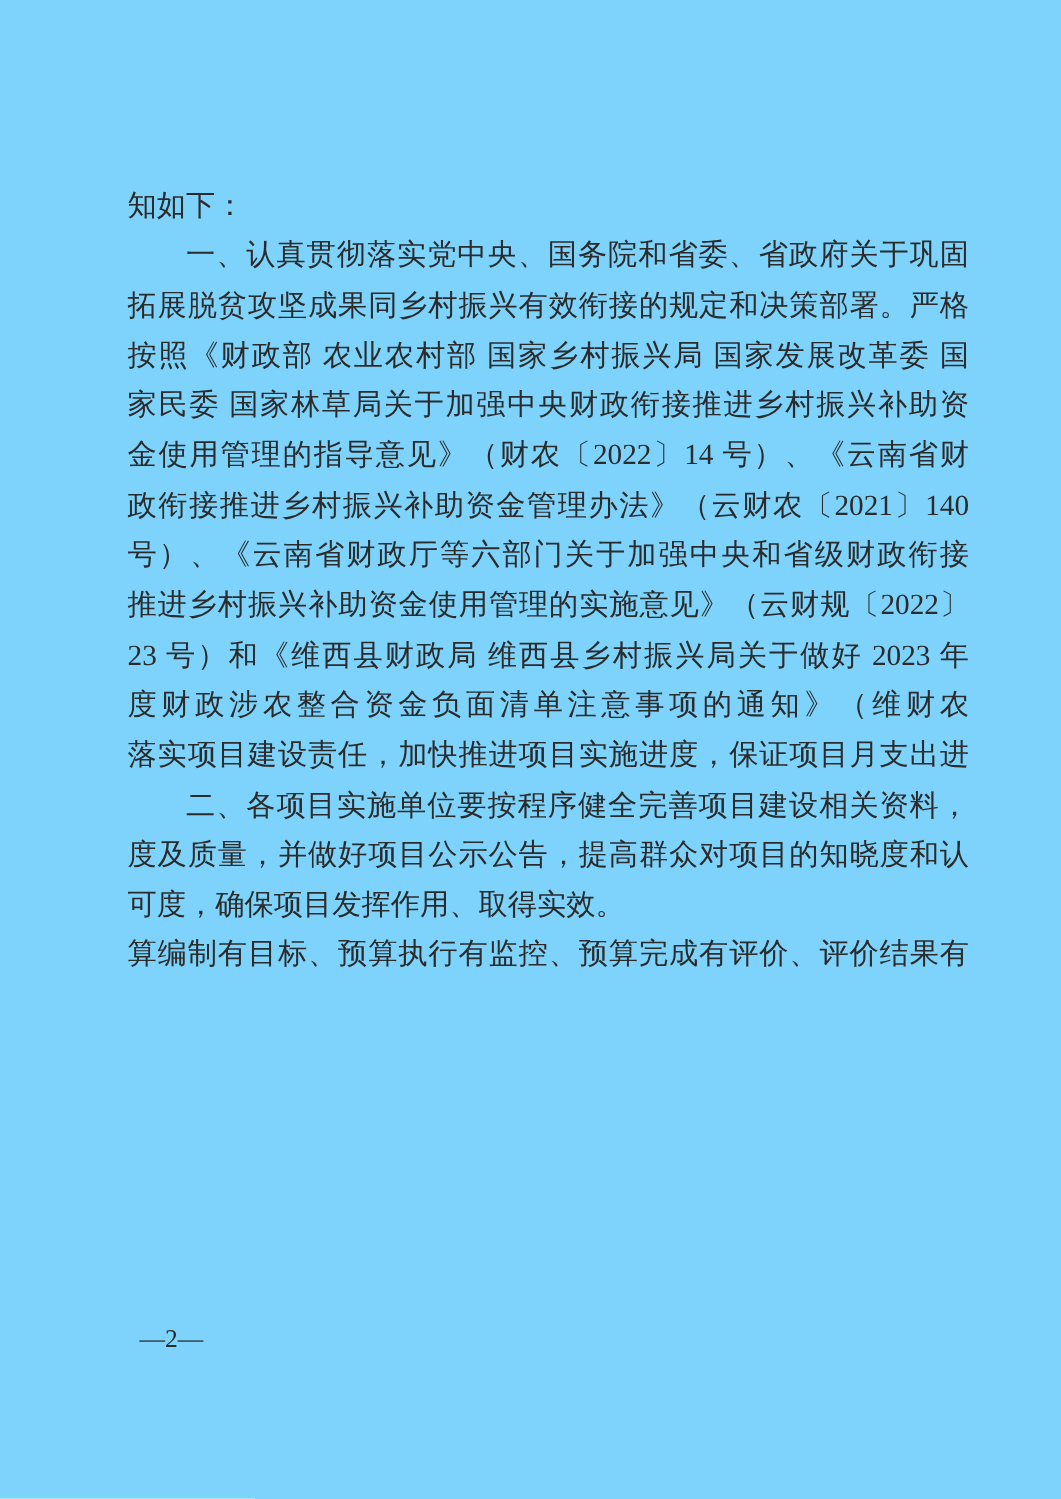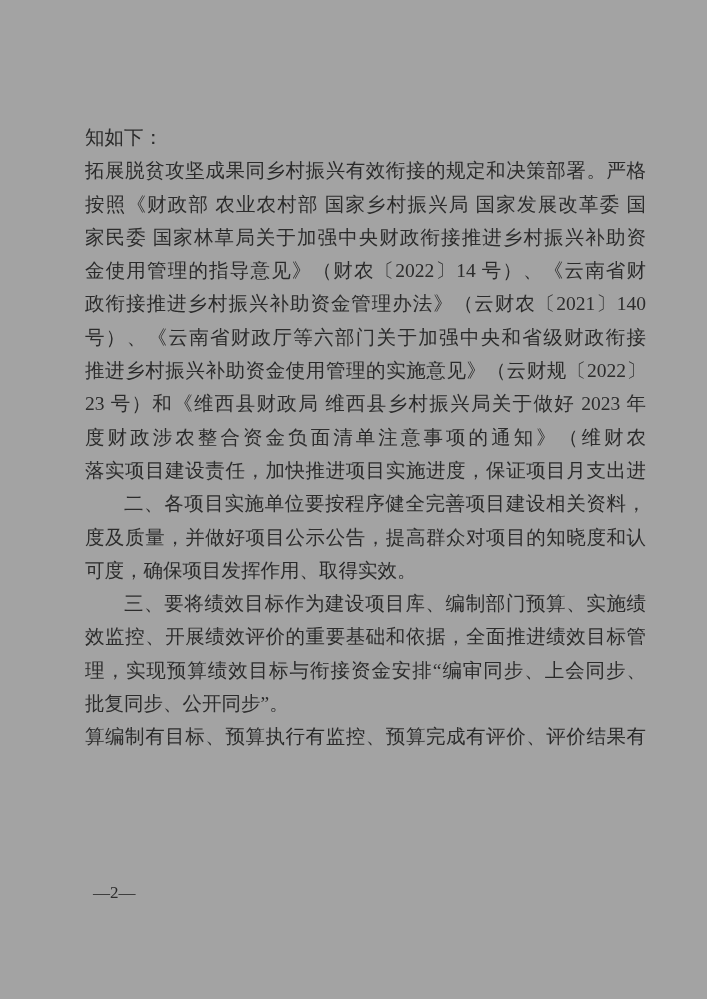--- a/index.html
+++ b/index.html
@@ -11,21 +11,21 @@
     position: relative;
     width: 707px;
     height: 999px;
     overflow: hidden;
     font-family: "Liberation Serif", "DejaVu Serif", serif;
     color: #2b2b2b;
   }
   .page {
     position: absolute;
     inset: 0;
-    background: #a3a3a3;
+    background: #7dd3fc;
   }
   .body-text {
     position: absolute;
     left: 85px;
     top: 121px;
     width: 561px;
   }
   .para {
     margin: 0;
     padding: 0;
@@ -58,44 +58,39 @@
 
 <div class="page">
 
   <main class="body-text">
 
     <div class="para">
       <div class="line">知如下：</div>
     </div>
 
     <div class="para">
+      <div class="line ind j">一、认真贯彻落实党中央、国务院和省委、省政府关于巩固</div>
       <div class="line j">拓展脱贫攻坚成果同乡村振兴有效衔接的规定和决策部署。严格</div>
       <div class="line j">按照《财政部 农业农村部 国家乡村振兴局 国家发展改革委 国</div>
       <div class="line j">家民委 国家林草局关于加强中央财政衔接推进乡村振兴补助资</div>
       <div class="line j">金使用管理的指导意见》（财农〔2022〕14 号）、《云南省财</div>
       <div class="line j">政衔接推进乡村振兴补助资金管理办法》（云财农〔2021〕140</div>
       <div class="line j">号）、《云南省财政厅等六部门关于加强中央和省级财政衔接</div>
       <div class="line j">推进乡村振兴补助资金使用管理的实施意见》（云财规〔2022〕</div>
       <div class="line j">23 号）和《维西县财政局 维西县乡村振兴局关于做好 2023 年</div>
       <div class="line j">度财政涉农整合资金负面清单注意事项的通知》（维财农〔2022〕</div>
     </div>
 
     <div class="para">
       <div class="line j">落实项目建设责任，加快推进项目实施进度，保证项目月支出进</div>
       <div class="line ind j">二、各项目实施单位要按程序健全完善项目建设相关资料，</div>
       <div class="line j">度及质量，并做好项目公示公告，提高群众对项目的知晓度和认</div>
       <div class="line">可度，确保项目发挥作用、取得实效。</div>
     </div>
 
-    <div class="para">
-      <div class="line ind j">三、要将绩效目标作为建设项目库、编制部门预算、实施绩</div>
-      <div class="line j">效监控、开展绩效评价的重要基础和依据，全面推进绩效目标管</div>
-      <div class="line j">理，实现预算绩效目标与衔接资金安排“编审同步、上会同步、</div>
-      <div class="line">批复同步、公开同步”。</div>
-    </div>
 
     <div class="para">
       <div class="line j">算编制有目标、预算执行有监控、预算完成有评价、评价结果有</div>
     </div>
 
   </main>
 
   <div class="page-number">—2—</div>
 
 </div>

